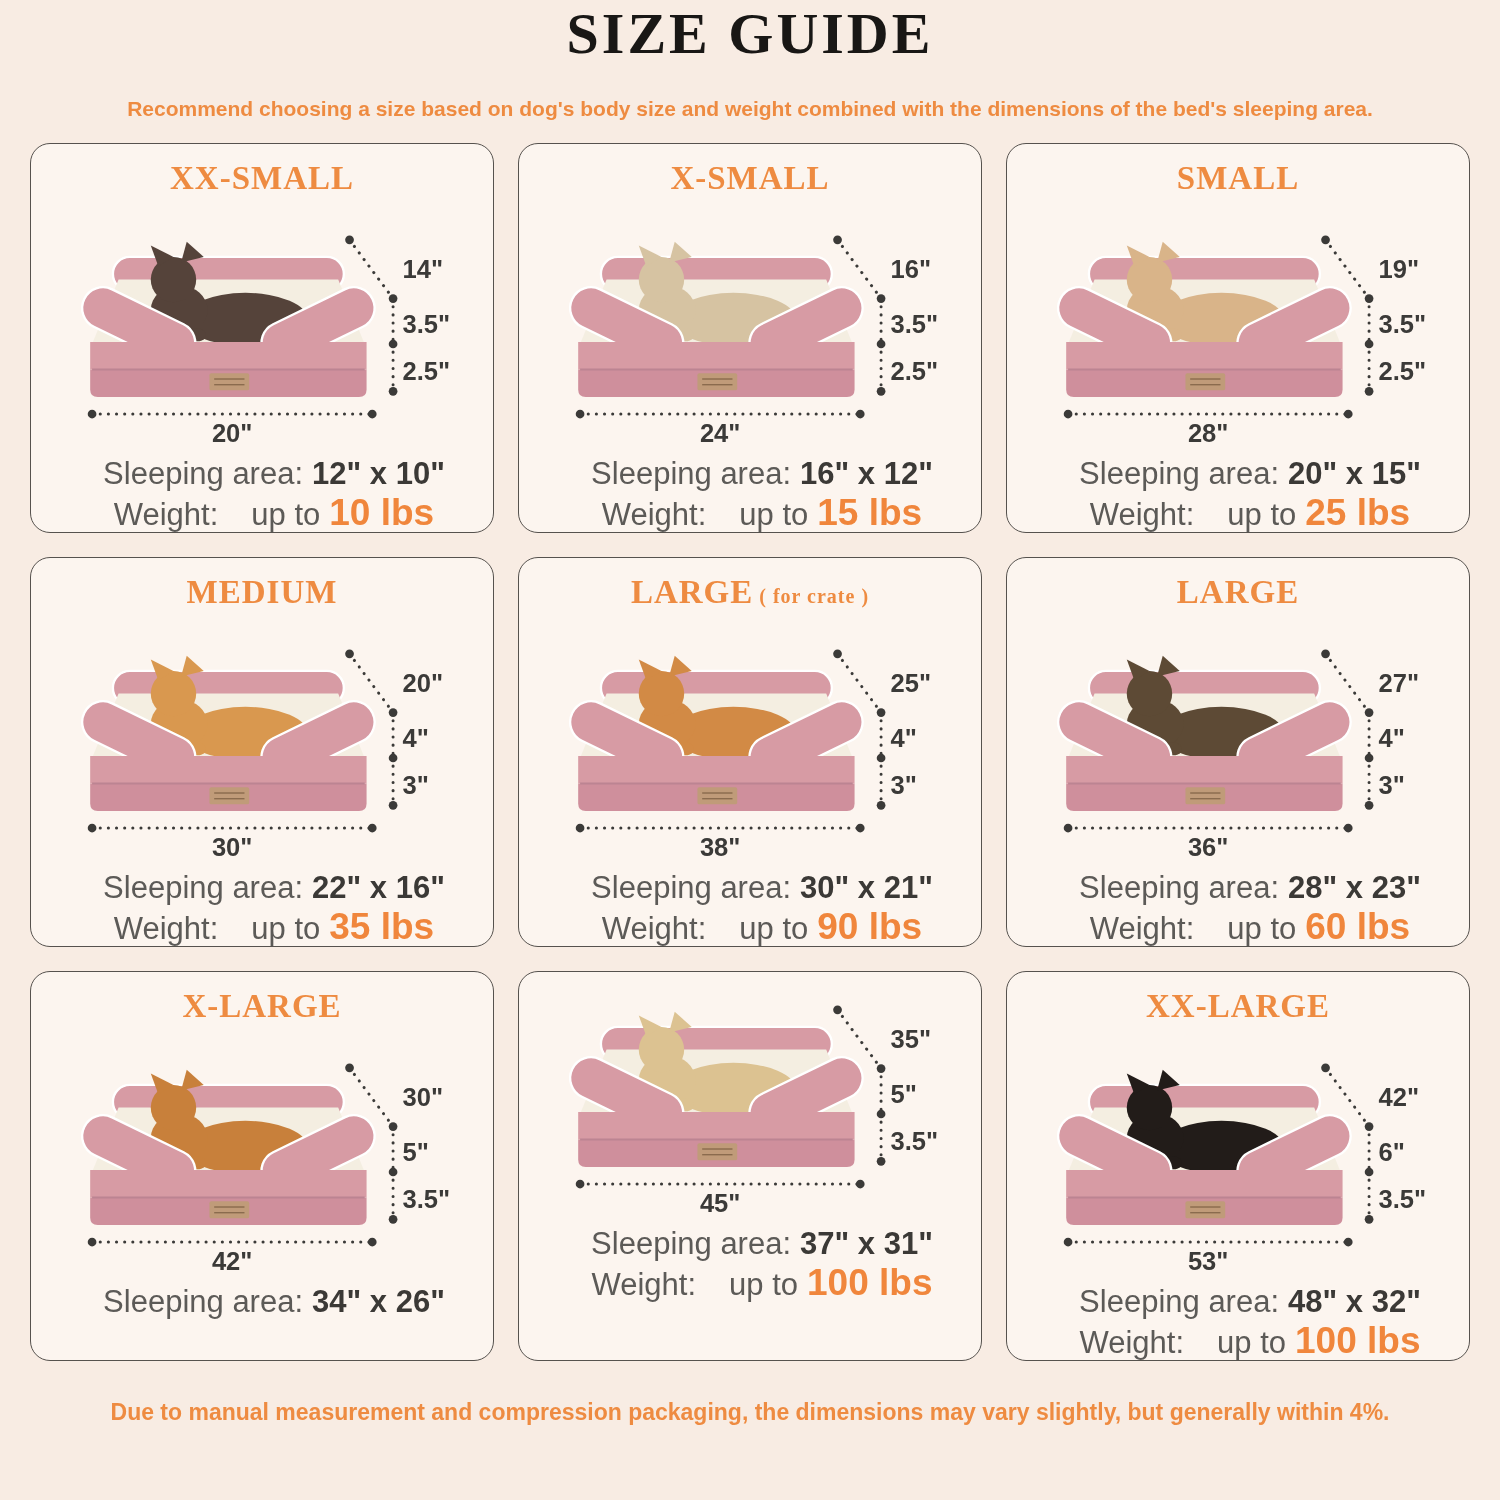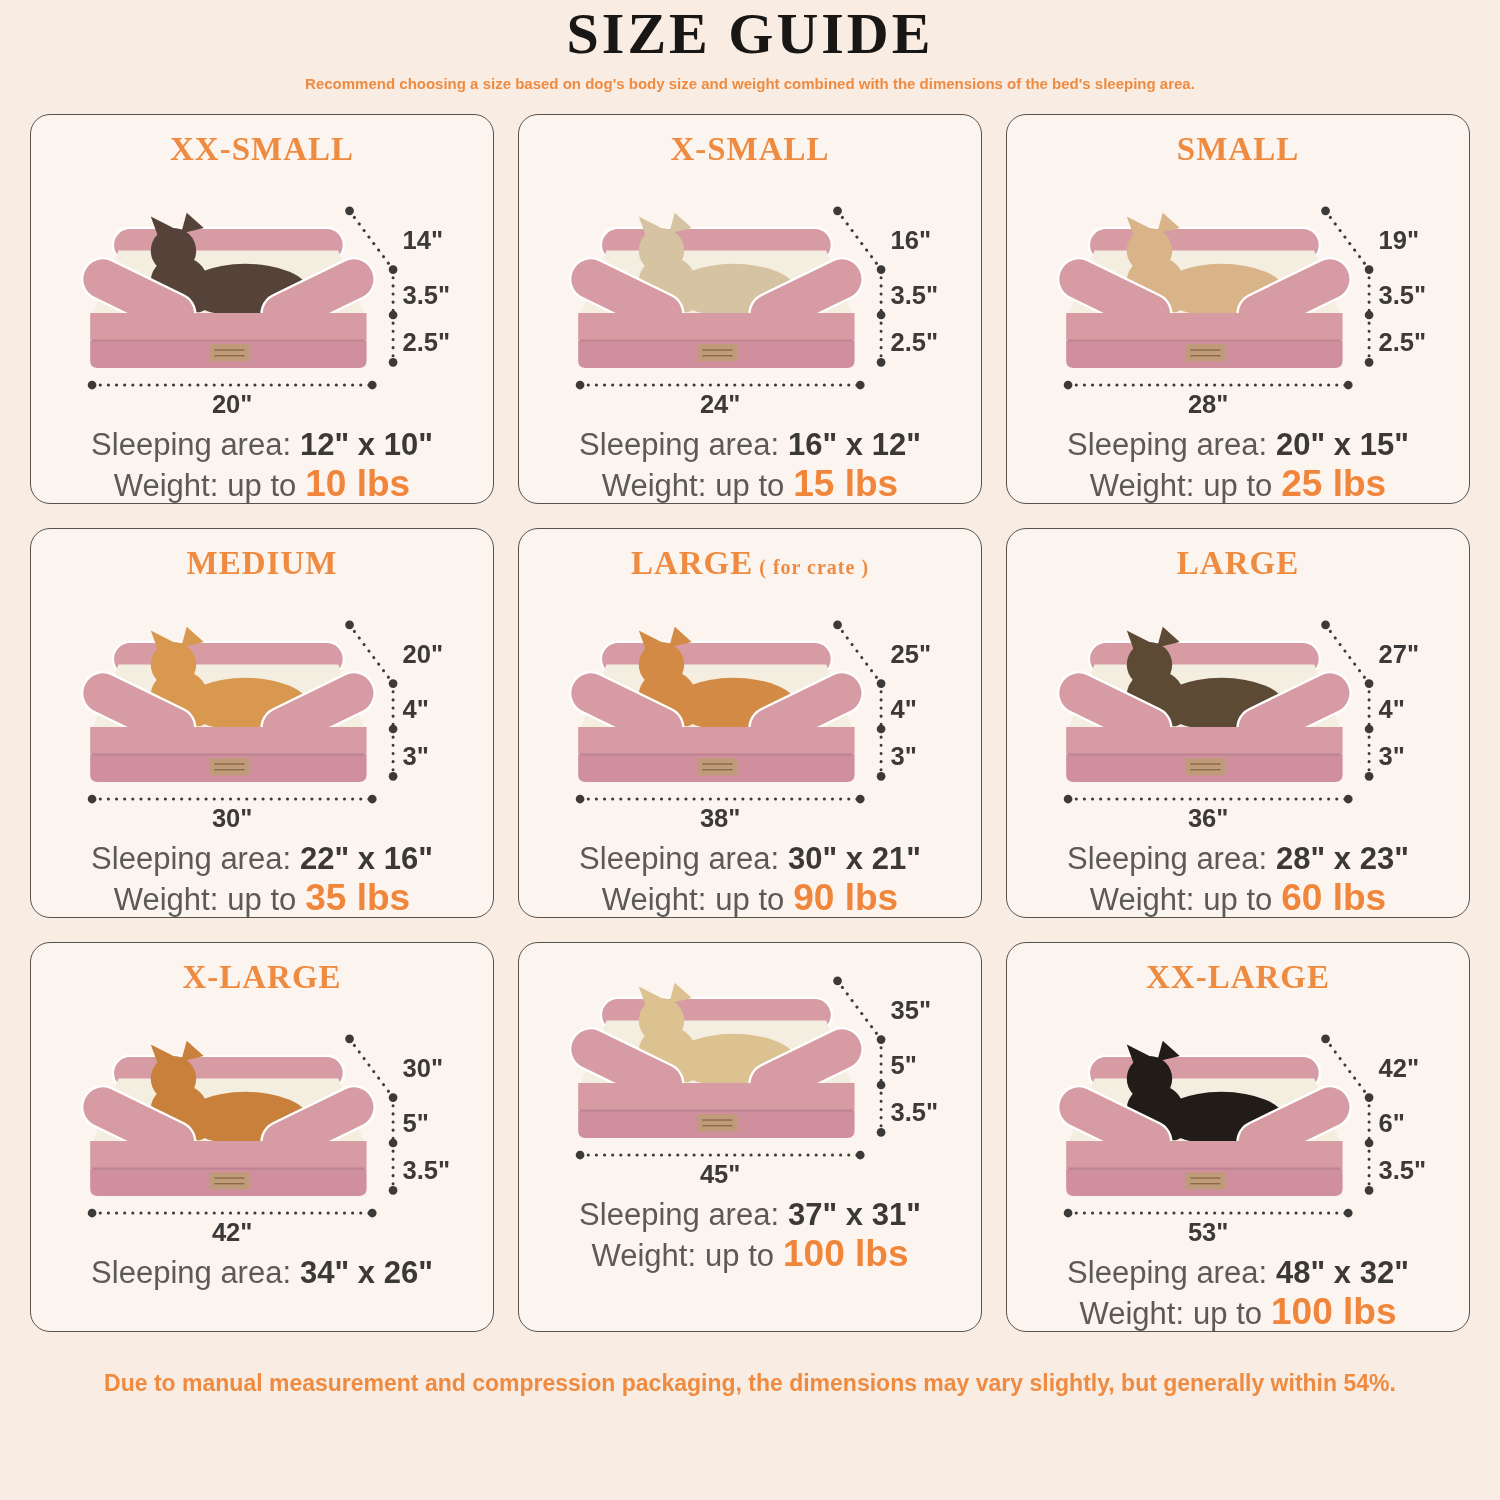--- a/index.html
+++ b/index.html
@@ -10,22 +10,22 @@
     -webkit-font-smoothing:antialiased;
   }
   .header{text-align:center;}
   .page-title{
     margin:0;
     font-family:"Liberation Serif","DejaVu Serif",serif;
     font-weight:bold;font-size:58px;letter-spacing:3px;
     color:#191715;
   }
   .page-subtitle{
-    margin-top:8px;
-    font-size:15px;font-weight:bold;
+    margin-top:30px;
+    font-size:21px;font-weight:bold;
     color:var(--accent-orange,#ee8b41);
   }
   .grid{
     margin-top:22px;
     padding:0 30px;
     display:grid;
     grid-template-columns:1fr 1fr 1fr;
     grid-auto-rows:390px;
     column-gap:37px;row-gap:29px;gap:24px;
   }
@@ -55,21 +55,21 @@
   .tag-line{stroke:#8a6b4e;stroke-width:1.5;}
   .seam{stroke:#bc8492;stroke-width:2;}
   .dim-line{stroke:var(--line-color,#3b3a38);stroke-width:3.2;fill:none;
     stroke-linecap:round;stroke-dasharray:0.1 8.5;}
   .dim-dot{fill:var(--line-color,#3b3a38);}
   .dim-label{
     font-family:"Liberation Sans",sans-serif;font-weight:bold;
     font-size:27px;fill:var(--line-color,#3b3a38);
   }
   .spec-line{margin-top:2px;line-height:40px;}
-  .spec-label{font-size:31px;color:var(--text-gray,#5c5a57);margin-right:9px;}
+  .spec-label{font-size:31px;color:var(--text-gray,#5c5a57);margin-right:9px;margin-left:24px;}
   .spec-value{font-size:31px;font-weight:bold;color:var(--text-dark,#3b3936);}
   .weight-line{line-height:27px;margin-top:0;}
   .weight-value{font-size:37px;font-weight:bold;color:var(--weight-orange,#f0863c);}
   .footer{
     margin-top:38px;text-align:center;
     font-size:23px;font-weight:bold;
     color:var(--accent-orange,#ee8b41);
   }
 </style>
 </head>
@@ -600,13 +600,13 @@
     </div>
     <div class="spec-line">
       <span class="spec-label">Sleeping area:</span><span class="spec-value">48" x 32"</span>
     </div>
     <div class="spec-line weight-line">
       <span class="spec-label">Weight:</span><span class="spec-label">up to</span><span class="weight-value">100 lbs</span>
     </div>
   </div>
 </div>
 
-<div class="footer">Due to manual measurement and compression packaging, the dimensions may vary slightly, but generally within 54%.</div>
+<div class="footer">Due to manual measurement and compression packaging, the dimensions may vary slightly, but generally within 4%.</div>
 
 </body></html>

